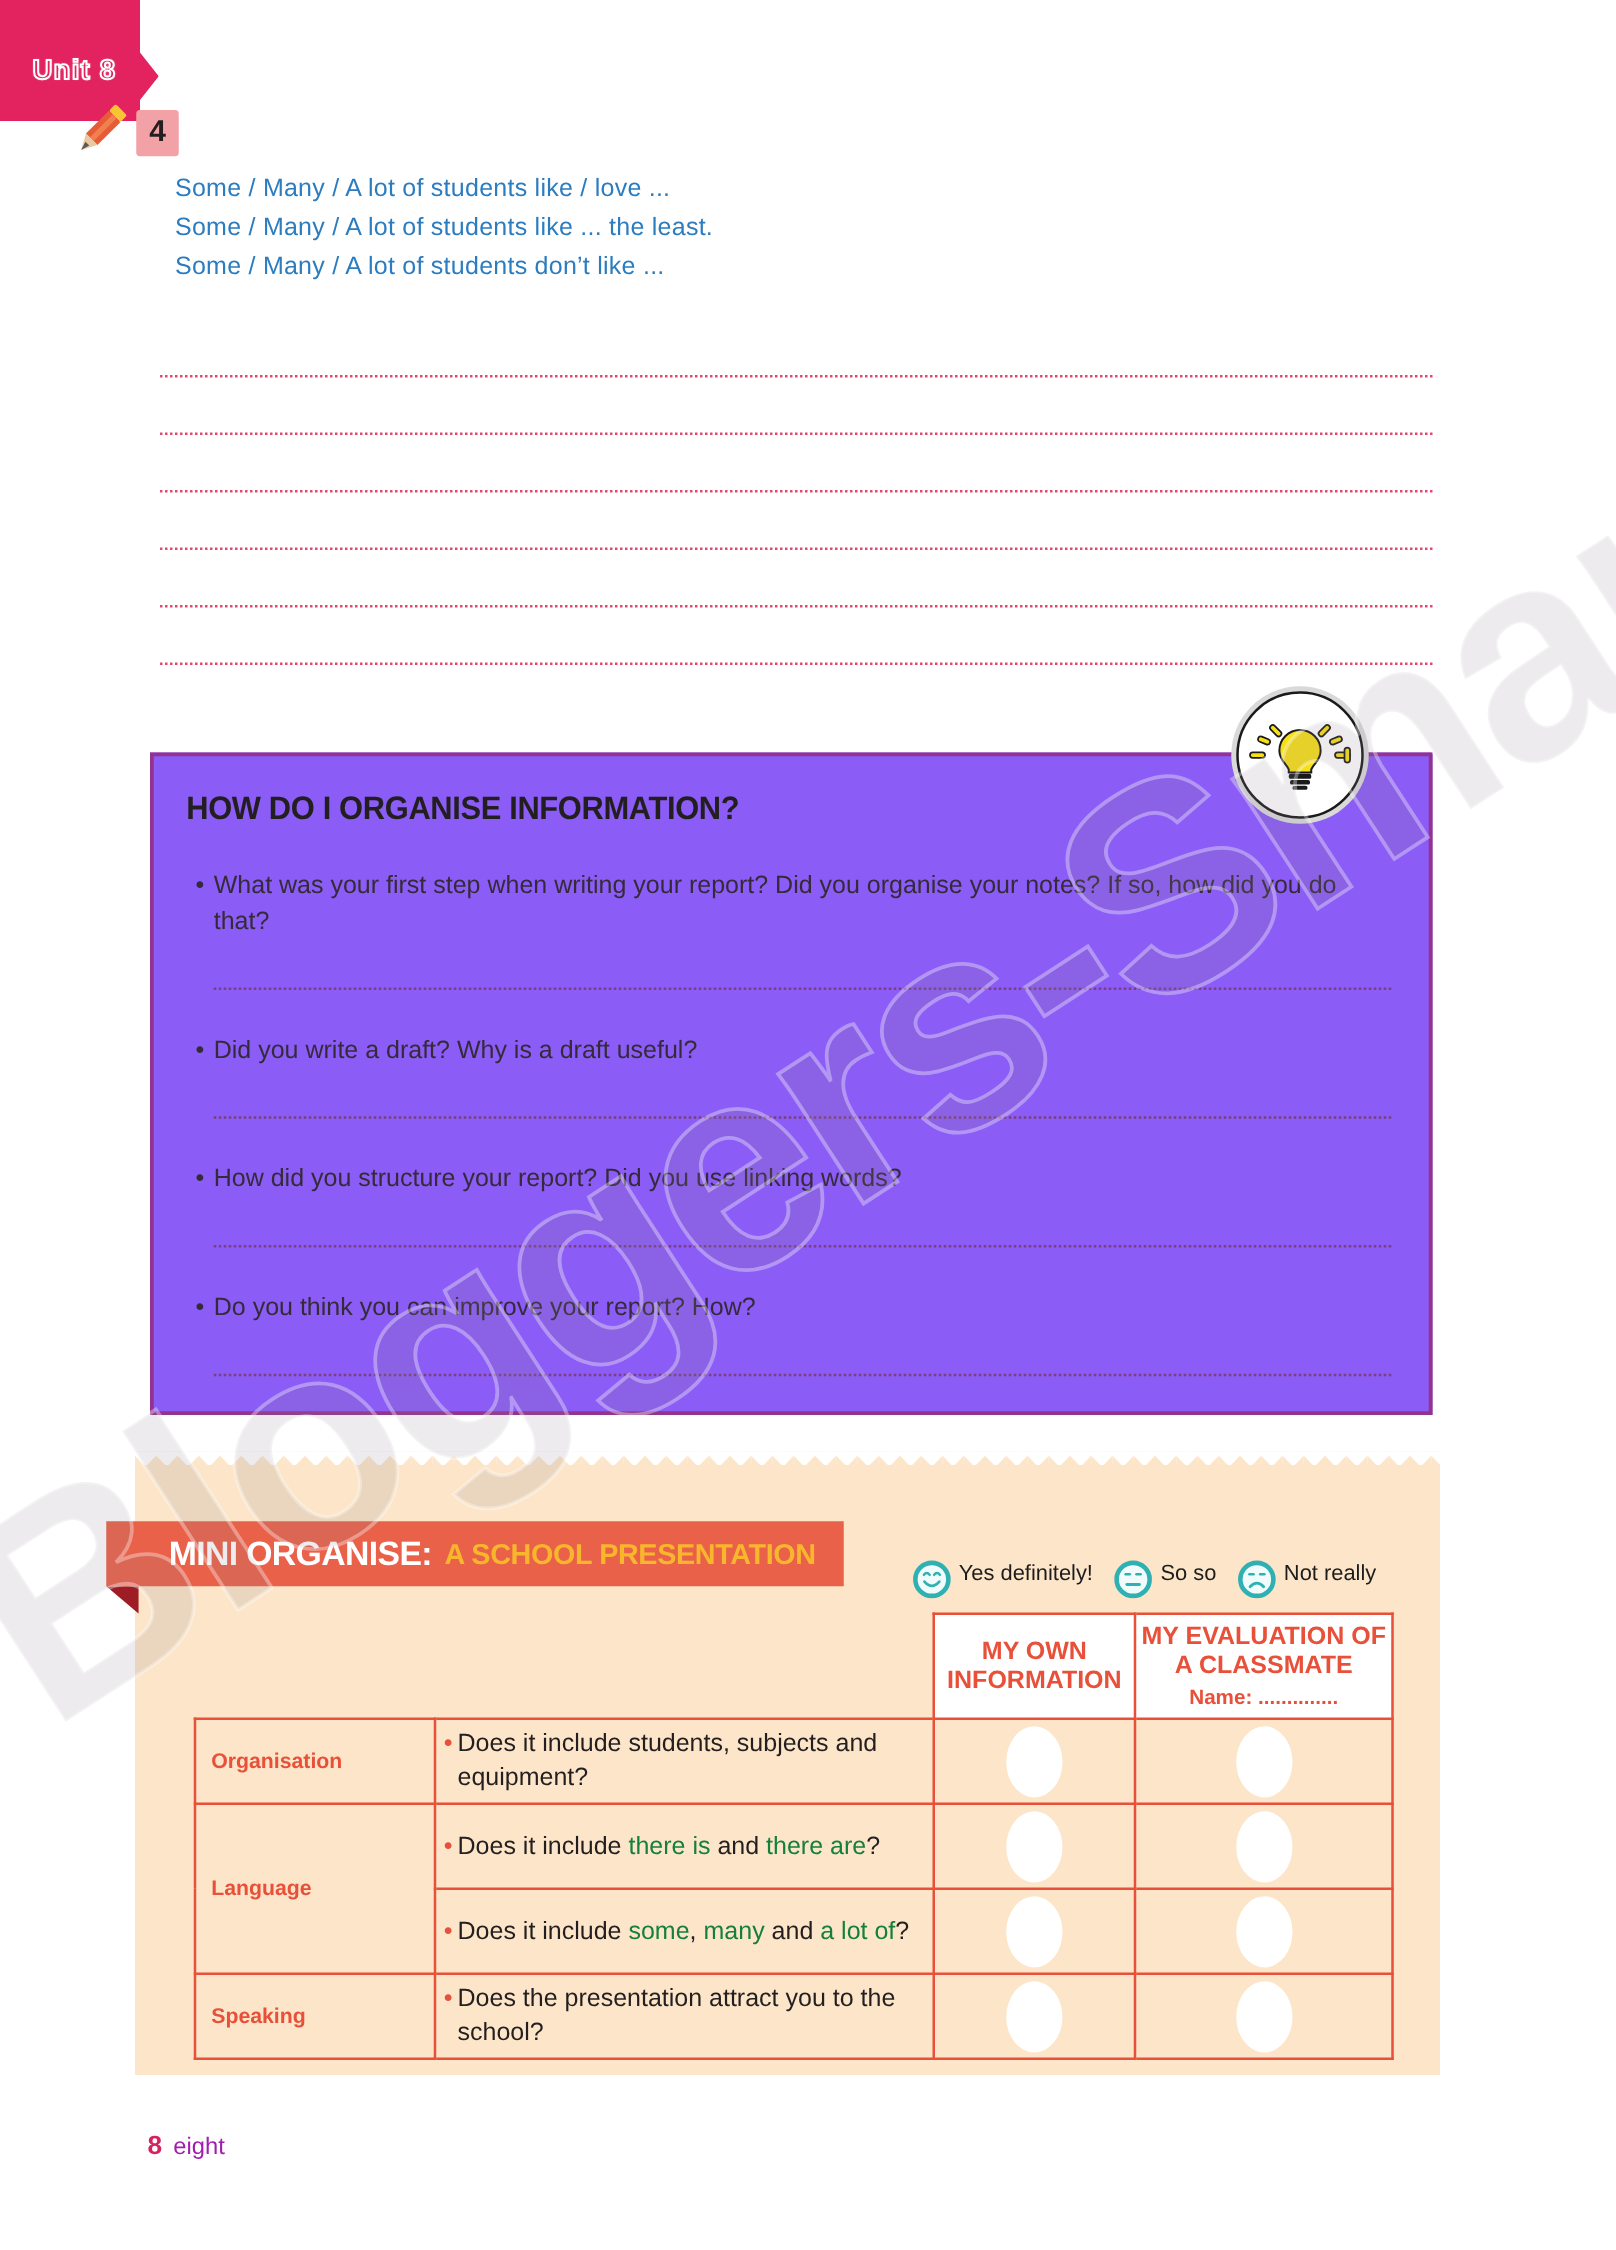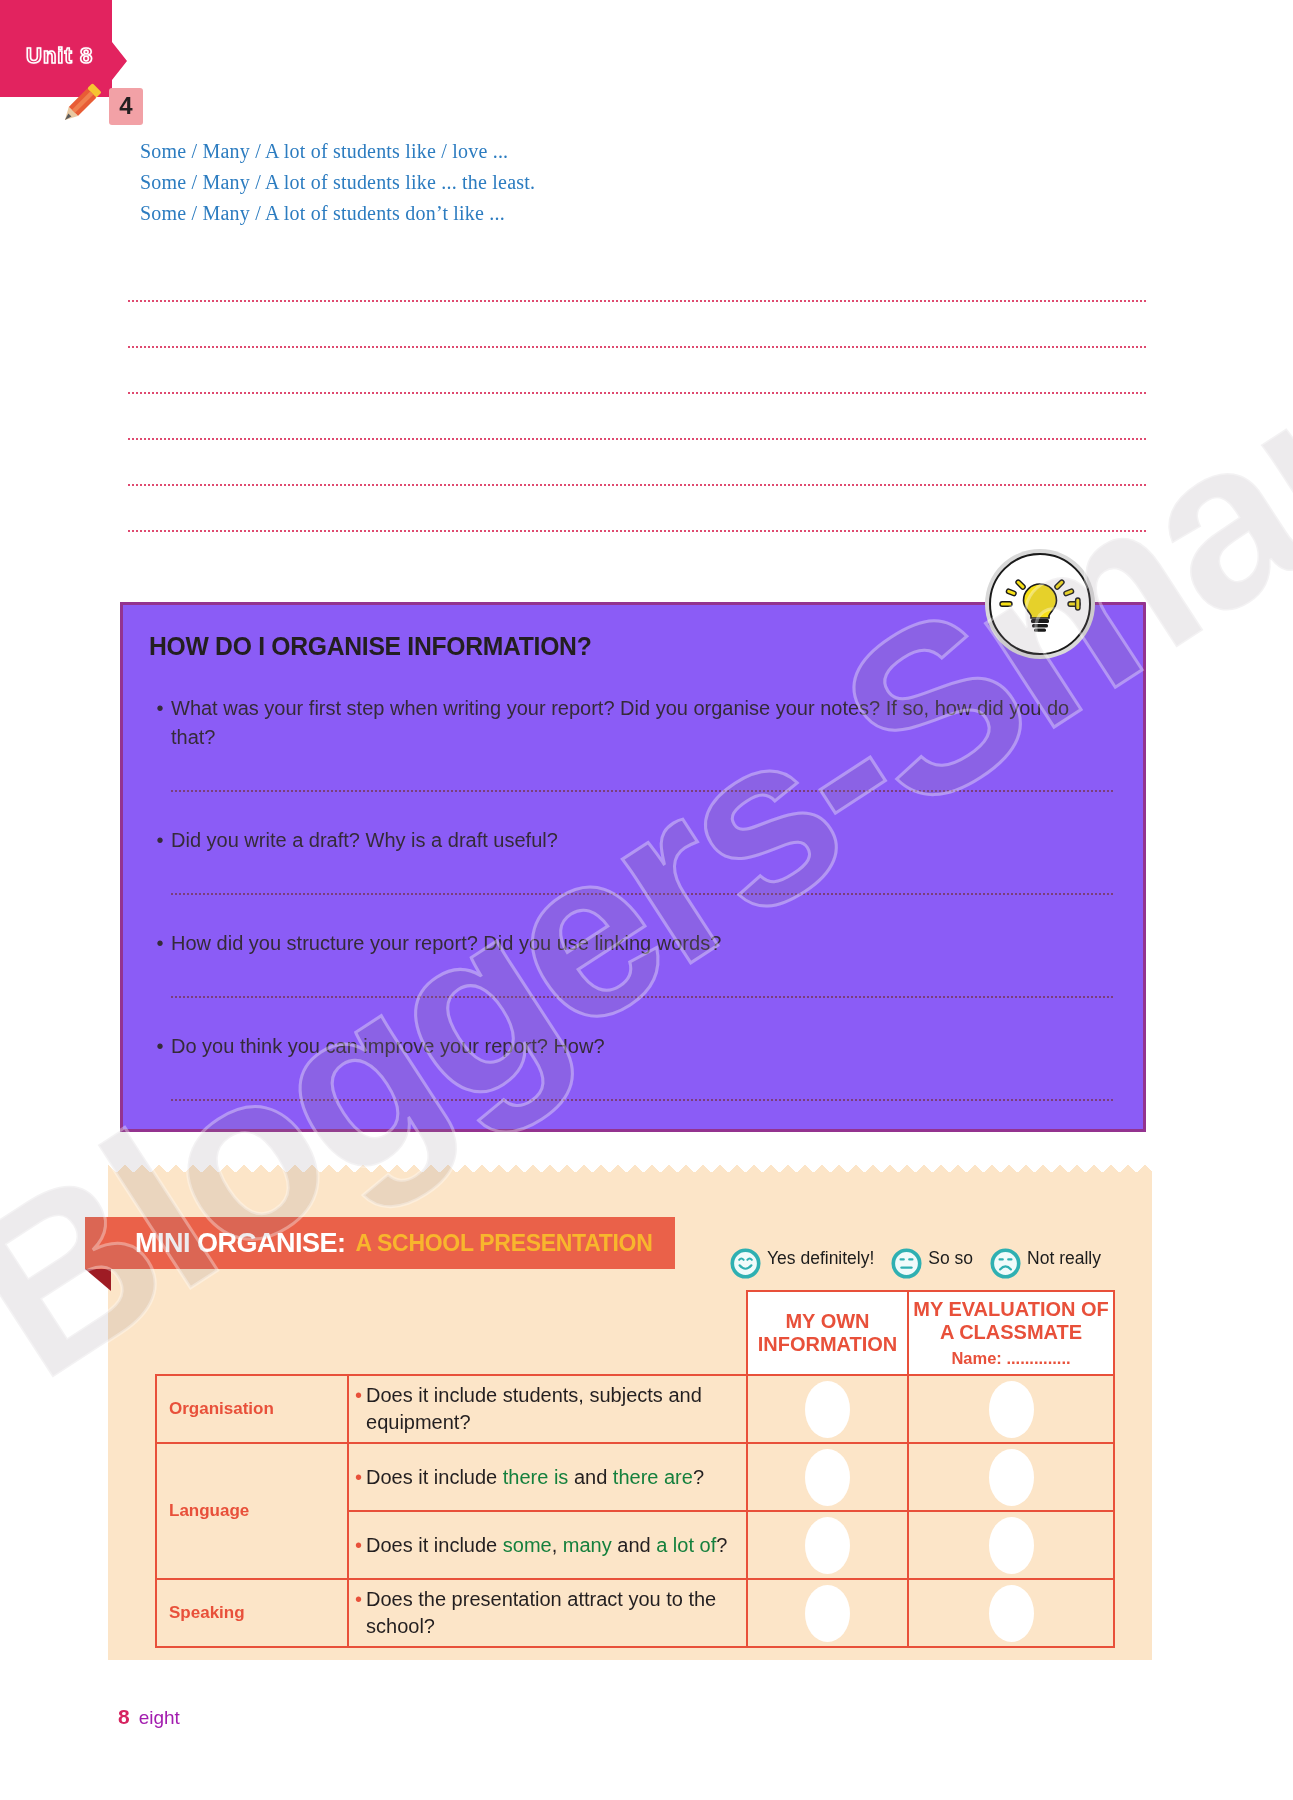--- a/index.html
+++ b/index.html
@@ -24,21 +24,21 @@
   .ex-num {
     width:34px; height:37px; background:#f2a1a6; border-radius:3px; margin-right:12px;
     display:flex; align-items:center; justify-content:center;
     font-size:24px; font-weight:bold; color:#231f20;
   }
   .ex-text { font-size:23px; color:#2b2630; }
   .ex-text .verb { color:#d62360; font-weight:bold; margin-right:6px; }
 
   
   .examples { position:absolute; left:140px; top:136px; z-index:2; }
-  .examples p { color:#2c7cc0; font-size:20px; line-height:31px; letter-spacing:.2px;font-family:Liberation Serif, serif; }
+  .examples p { color:#2c7cc0; font-size:20px; line-height:31px; letter-spacing:.2px; }
 
   
   .write-lines { position:absolute; left:128px; top:256px; width:1018px; z-index:2; }
   .write-line { height:46px; border-bottom:2.6px dotted #df4a70; }
 
   
   .org-box {
     position:absolute; left:120px; top:602px; width:1026px; height:530px;
     background:#8b5cf6; border:3px solid #94338f; z-index:2; padding:26px 26px 0 26px;
   }

